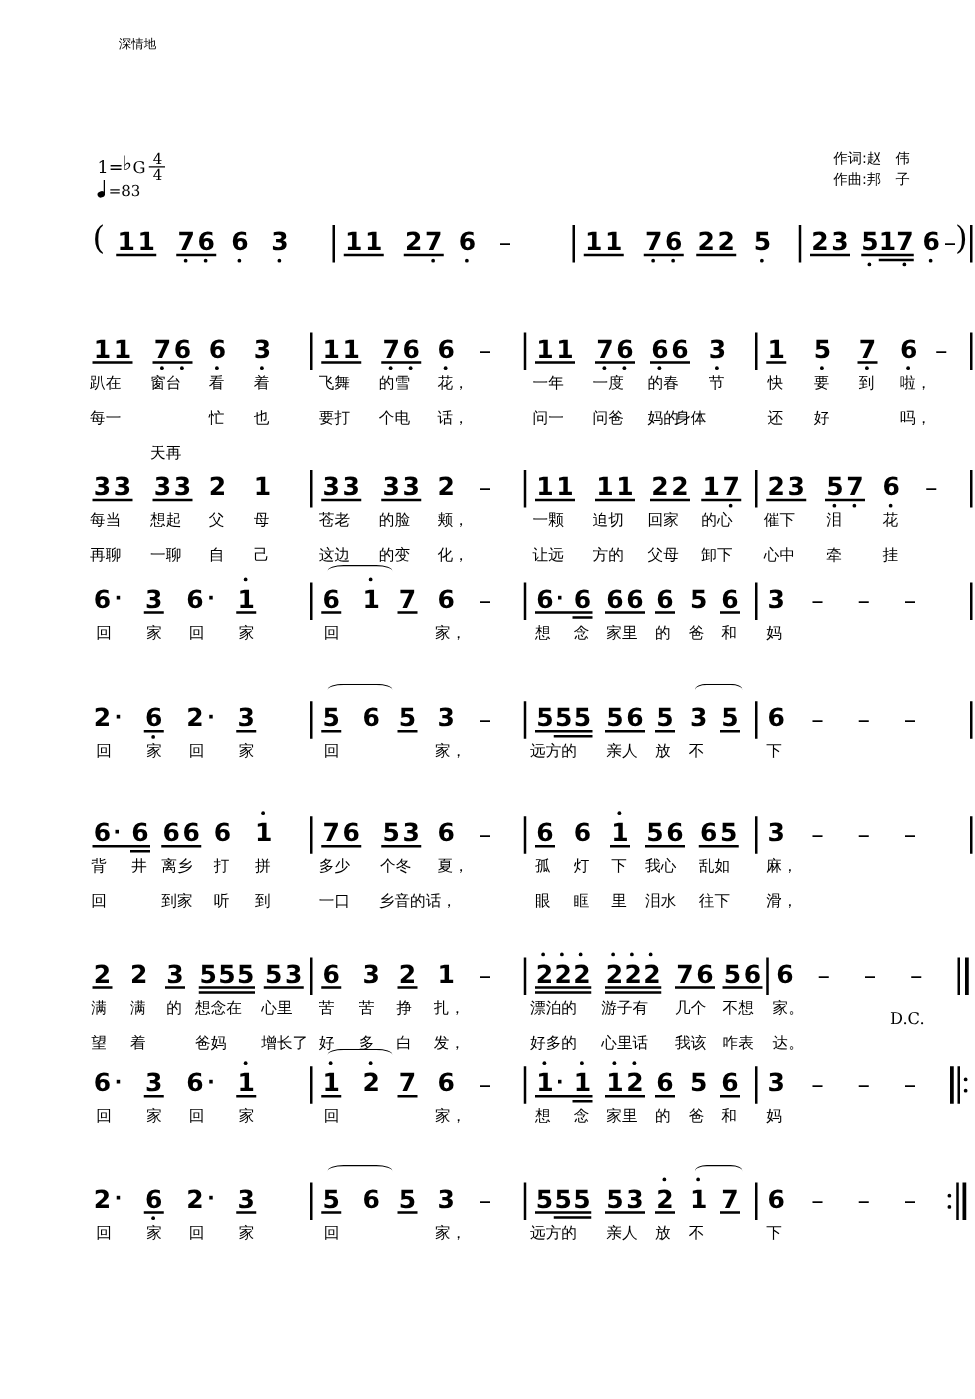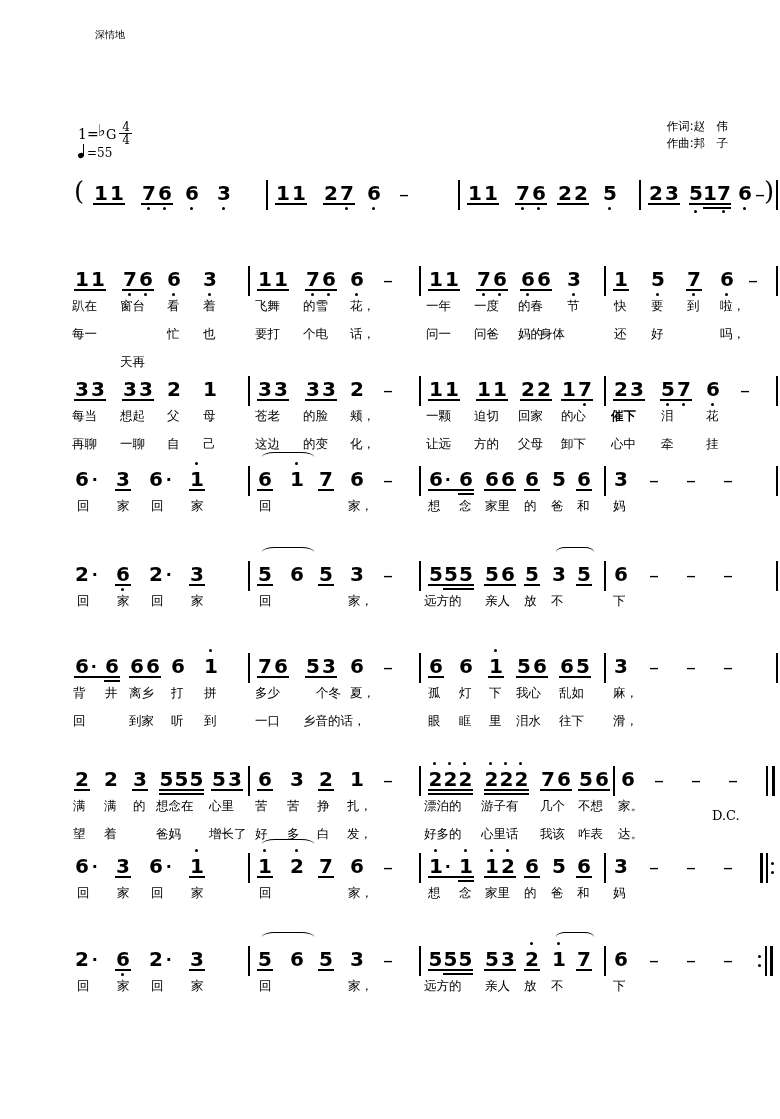--- a/index.html
+++ b/index.html
@@ -90,21 +90,21 @@
   <div class="keyblock">
     <span class="key1">1=</span>
     <span class="flat">♭</span>
     <span class="keyG">G</span>
     <span class="meter">
       <span class="num">4</span>
       <span class="bar"></span>
       <span class="num">4</span>
     </span>
     <span class="tempo">
-      <span class="q"><span class="head"></span><span class="stem"></span></span><span>=55</span>
+      <span class="q"><span class="head"></span><span class="stem"></span></span><span>=83</span>
     </span>
   </div>
   <div class="expr">深情地</div>
 
   <div class="row" id="r1" style="top:182px;height:40px;">
     <span class="paren" style="left:74px;top:-6px;">(</span>
 
     <span class="note" style="left:93px;top:0;width:16px;">1</span>
     <span class="note" style="left:109px;top:0;width:16px;">1</span>
     <span class="beam" style="left:93px;top:21px;width:32px;"></span>
@@ -315,21 +315,21 @@
     <span class="lyr" style="left:120px;top:30px;">想起</span>
     <span class="lyr" style="left:167px;top:30px;">父</span>
     <span class="lyr" style="left:203px;top:30px;">母</span>
     <span class="lyr" style="left:255px;top:30px;">苍老</span>
     <span class="lyr" style="left:303px;top:30px;">的脸</span>
     <span class="lyr" style="left:350px;top:30px;">颊，</span>
     <span class="lyr" style="left:426px;top:30px;">一颗</span>
     <span class="lyr" style="left:474px;top:30px;">迫切</span>
     <span class="lyr" style="left:518px;top:30px;">回家</span>
     <span class="lyr" style="left:561px;top:30px;">的心</span>
-    <span class="lyr" style="left:611px;top:30px;font-weight:bold;">催下</span>
+    <span class="lyr" style="left:611px;top:30px;">催下</span>
     <span class="lyr" style="left:661px;top:30px;">泪</span>
     <span class="lyr" style="left:706px;top:30px;">花</span>
 
     <span class="lyr" style="left:72px;top:58px;">再聊</span>
     <span class="lyr" style="left:120px;top:58px;">一聊</span>
     <span class="lyr" style="left:167px;top:58px;">自</span>
     <span class="lyr" style="left:203px;top:58px;">己</span>
     <span class="lyr" style="left:255px;top:58px;">这边</span>
     <span class="lyr" style="left:303px;top:58px;">的变</span>
     <span class="lyr" style="left:350px;top:58px;">化，</span>
@@ -505,21 +505,21 @@
     <span class="dash" style="left:683px;top:0;width:16px;">–</span>
     <span class="dash" style="left:720px;top:0;width:16px;">–</span>
     <span class="barline" style="left:776px;"></span>
 
     <span class="lyr" style="left:73px;top:30px;">背</span>
     <span class="lyr" style="left:105px;top:30px;">井</span>
     <span class="lyr" style="left:129px;top:30px;">离乡</span>
     <span class="lyr" style="left:171px;top:30px;">打</span>
     <span class="lyr" style="left:204px;top:30px;">拼</span>
     <span class="lyr" style="left:255px;top:30px;">多少</span>
-    <span class="lyr" style="left:316px;top:30px;">个冬</span>
+    <span class="lyr" style="left:304px;top:30px;">个冬</span>
     <span class="lyr" style="left:350px;top:30px;">夏，</span>
     <span class="lyr" style="left:428px;top:30px;">孤</span>
     <span class="lyr" style="left:459px;top:30px;">灯</span>
     <span class="lyr" style="left:489px;top:30px;">下</span>
     <span class="lyr" style="left:516px;top:30px;">我心</span>
     <span class="lyr" style="left:559px;top:30px;">乱如</span>
     <span class="lyr" style="left:613px;top:30px;">麻，</span>
 
     <span class="lyr" style="left:73px;top:58px;">回</span>
     <span class="lyr" style="left:129px;top:58px;">到家</span>

